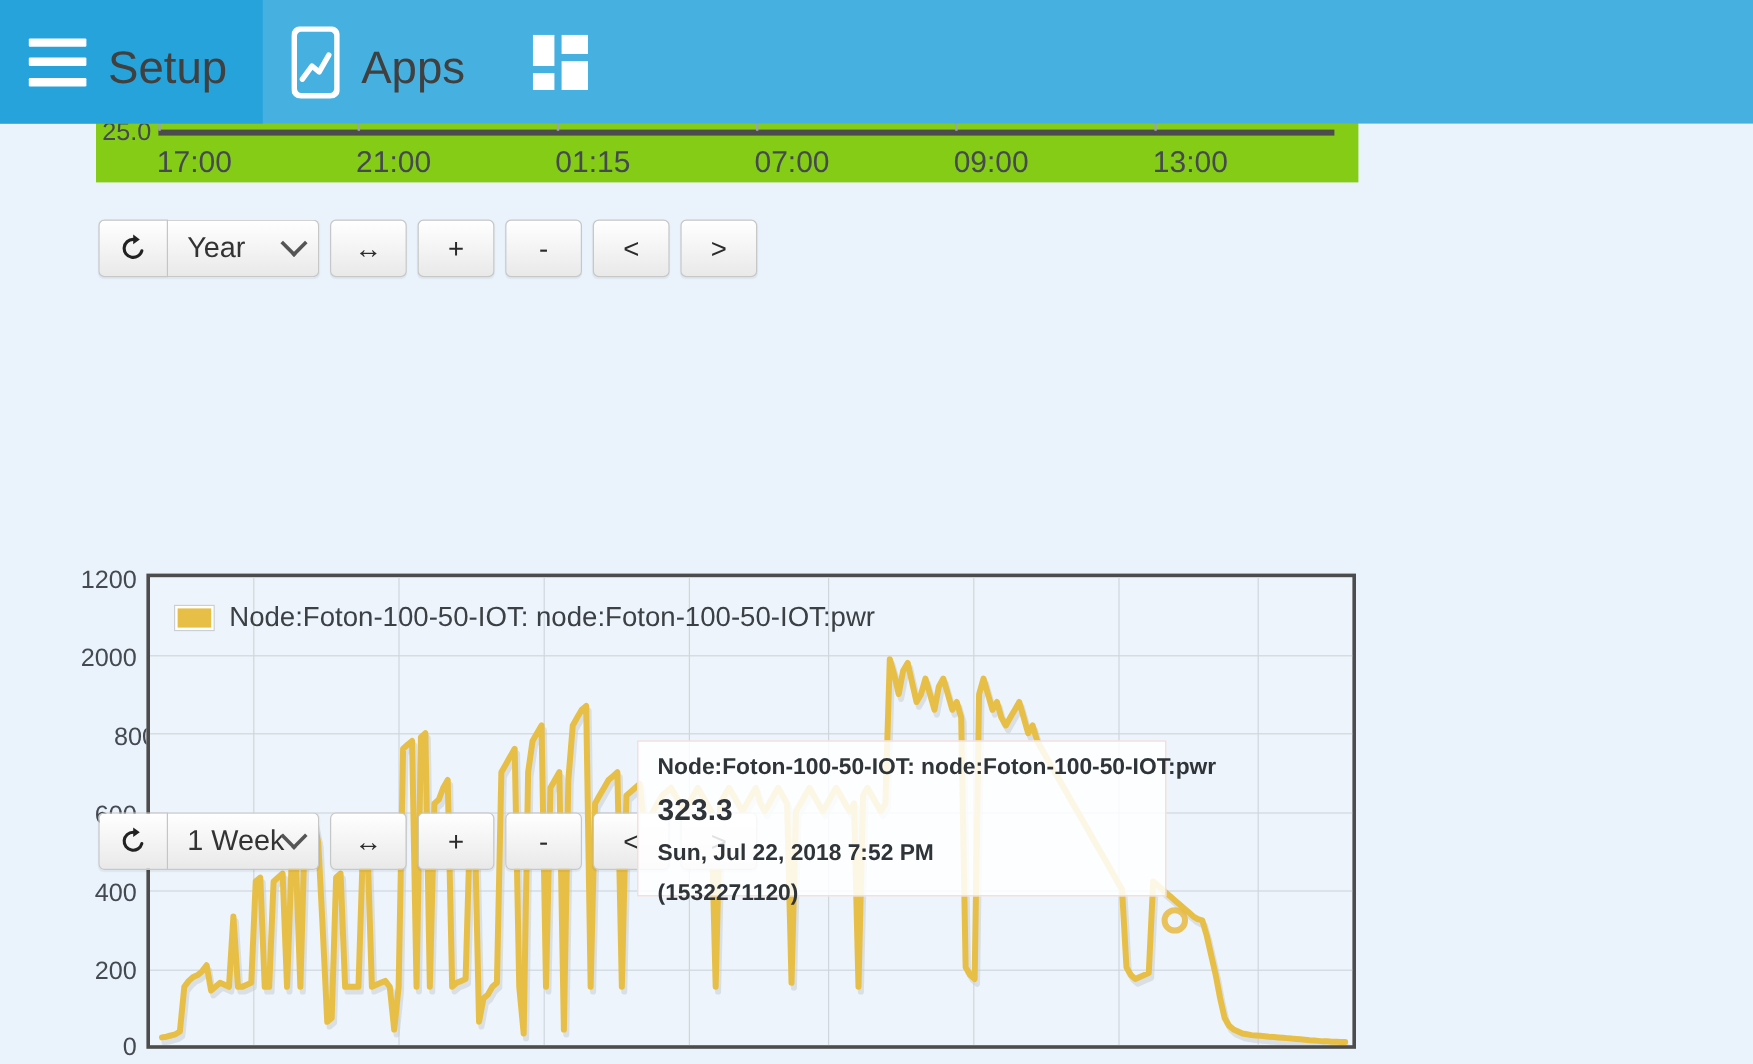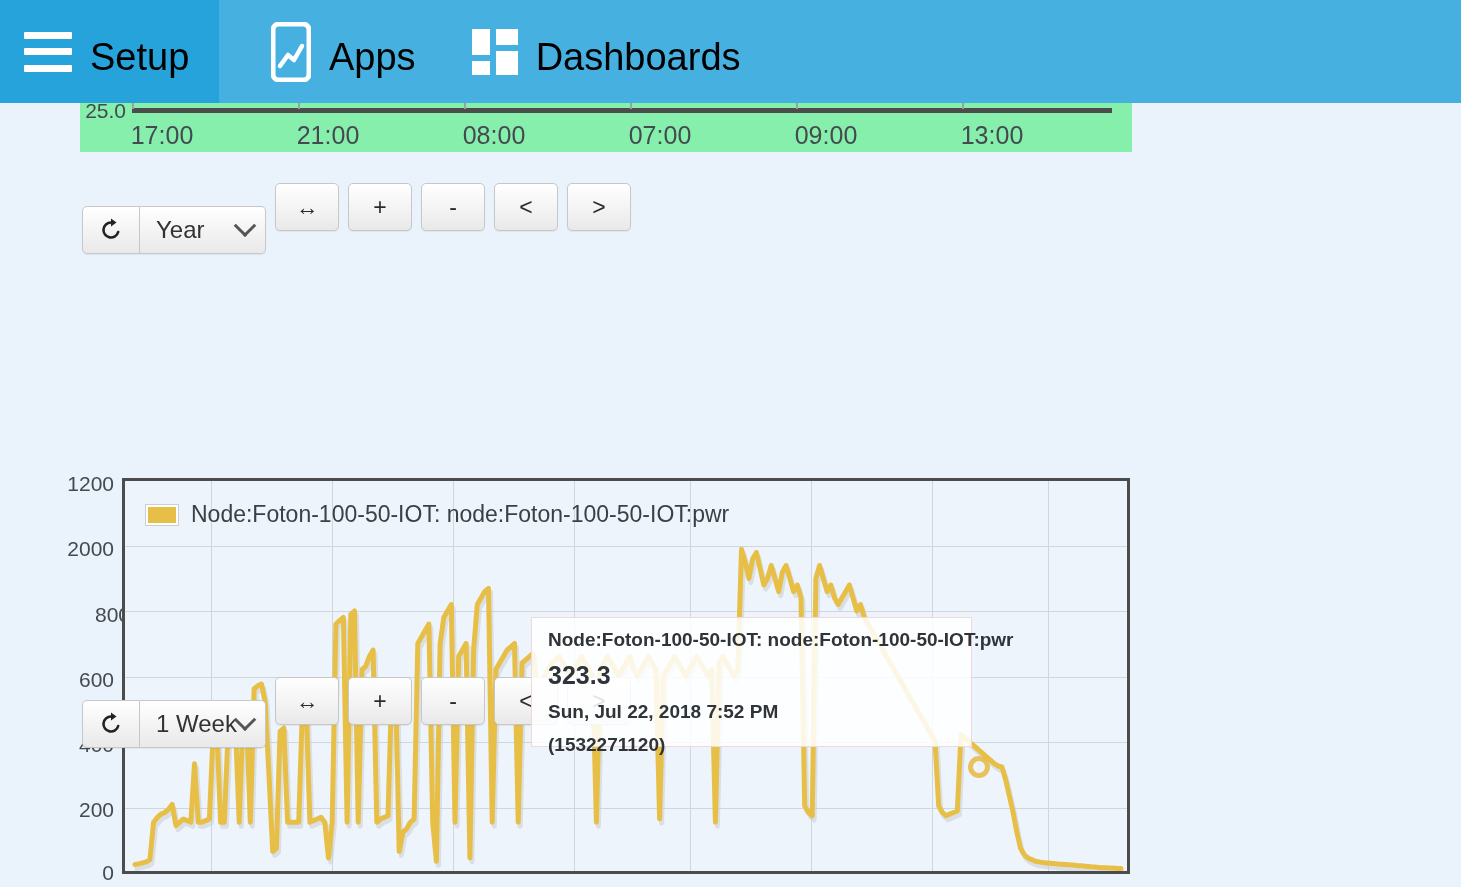--- a/index.html
+++ b/index.html
@@ -30,42 +30,42 @@
     color: #ffffff;
     font-size: 38px;
     box-sizing: border-box;
   }
   .nav-item.active {
     background: #27a3dc;
     width: 219px;
     padding-left: 24px;
   }
   .nav-item .nav-label {
-    color: #000000;
+    color: #404040;
     white-space: nowrap;
     margin-top: 12px;
   }
-  .nav-apps { padding-left: 52px; }
+  .nav-apps { padding-left: 24px; }
   .nav-dash { padding-left: 56px; }
 
   .icon-box {
     display: inline-flex;
     align-items: center;
     justify-content: center;
     margin-right: 18px;
   }
 
   
   .hamburger { width: 48px; height: 40px; flex-direction: column; justify-content: space-between; }
   .hamburger i { display: block; width: 48px; height: 7px; background: #fff; border-radius: 1px; }
 
   
   .panel-white {
     position: absolute;
-    background: #86efac;
+    background: #84cc16;
   }
 
   .chart-card {
     position: absolute;
     background: transparent;
   }
 
   .plot-frame {
     position: absolute;
     box-sizing: border-box;
@@ -139,21 +139,20 @@
     justify-content: center;
     font-size: 23px;
     color: #2b2b2b;
     margin-right: 9px;
     box-shadow: 0 1px 1px rgba(0,0,0,0.06);
     cursor: pointer;
   }
   .tb-group {
     display: flex;
     margin-right: 9px;
-    margin-top: 23px;
   }
   .tb-group .tb-btn { margin-right: 0; }
   .tb-refresh {
     border-top-right-radius: 0;
     border-bottom-right-radius: 0;
     width: 58px;
   }
   .tb-select {
     border-top-left-radius: 0;
     border-bottom-left-radius: 0;
@@ -228,40 +227,39 @@
 
   <div class="nav-item nav-dash">
     <span class="icon-box">
       <svg width="46" height="46" viewBox="0 0 46 46" aria-hidden="true">
         <rect x="0" y="0" width="18" height="26" fill="#ffffff"></rect>
         <rect x="24" y="0" width="22" height="16" fill="#ffffff"></rect>
         <rect x="0" y="32" width="18" height="14" fill="#ffffff"></rect>
         <rect x="24" y="22" width="22" height="24" fill="#ffffff"></rect>
       </svg>
     </span>
-    <span class="nav-label">Dashboards</span>
   </div>
 </div>
 
 <div class="panel-white" style="left:80px; top:95px; width:1052px; height:57px;">
 
   <div style="position:absolute; left:52px; top:13px; right:20px; height:5px; background:#4c4c4c;"></div>
 
   <div style="position:absolute; left:52px;  top:8px; width:2px; height:6px; background:#9aa1a7;"></div>
   <div style="position:absolute; left:218px; top:8px; width:2px; height:6px; background:#9aa1a7;"></div>
   <div style="position:absolute; left:384px; top:8px; width:2px; height:6px; background:#9aa1a7;"></div>
   <div style="position:absolute; left:550px; top:8px; width:2px; height:6px; background:#9aa1a7;"></div>
   <div style="position:absolute; left:716px; top:8px; width:2px; height:6px; background:#9aa1a7;"></div>
   <div style="position:absolute; left:882px; top:8px; width:2px; height:6px; background:#9aa1a7;"></div>
 
   <div class="ytick" style="left:-12px; top:4px; width:58px;">25.0</div>
 
   <div class="xtick" style="left:22px;  top:26px; width:120px;">17:00</div>
   <div class="xtick" style="left:188px; top:26px; width:120px;">21:00</div>
-  <div class="xtick" style="left:354px; top:26px; width:120px;">08:00</div>
+  <div class="xtick" style="left:354px; top:26px; width:120px;">01:15</div>
   <div class="xtick" style="left:520px; top:26px; width:120px;">07:00</div>
   <div class="xtick" style="left:686px; top:26px; width:120px;">09:00</div>
   <div class="xtick" style="left:852px; top:26px; width:120px;">13:00</div>
 </div>
 
 <div class="toolbar" style="left:82px; top:183px;">
   <div class="tb-group">
     <div class="tb-btn tb-refresh">
       <svg width="24" height="24" viewBox="0 0 24 24" aria-hidden="true">
         <path d="M12 4.5 A7.5 7.5 0 1 0 19.2 14" fill="none" stroke="#222" stroke-width="2.6" stroke-linecap="round"></path>

